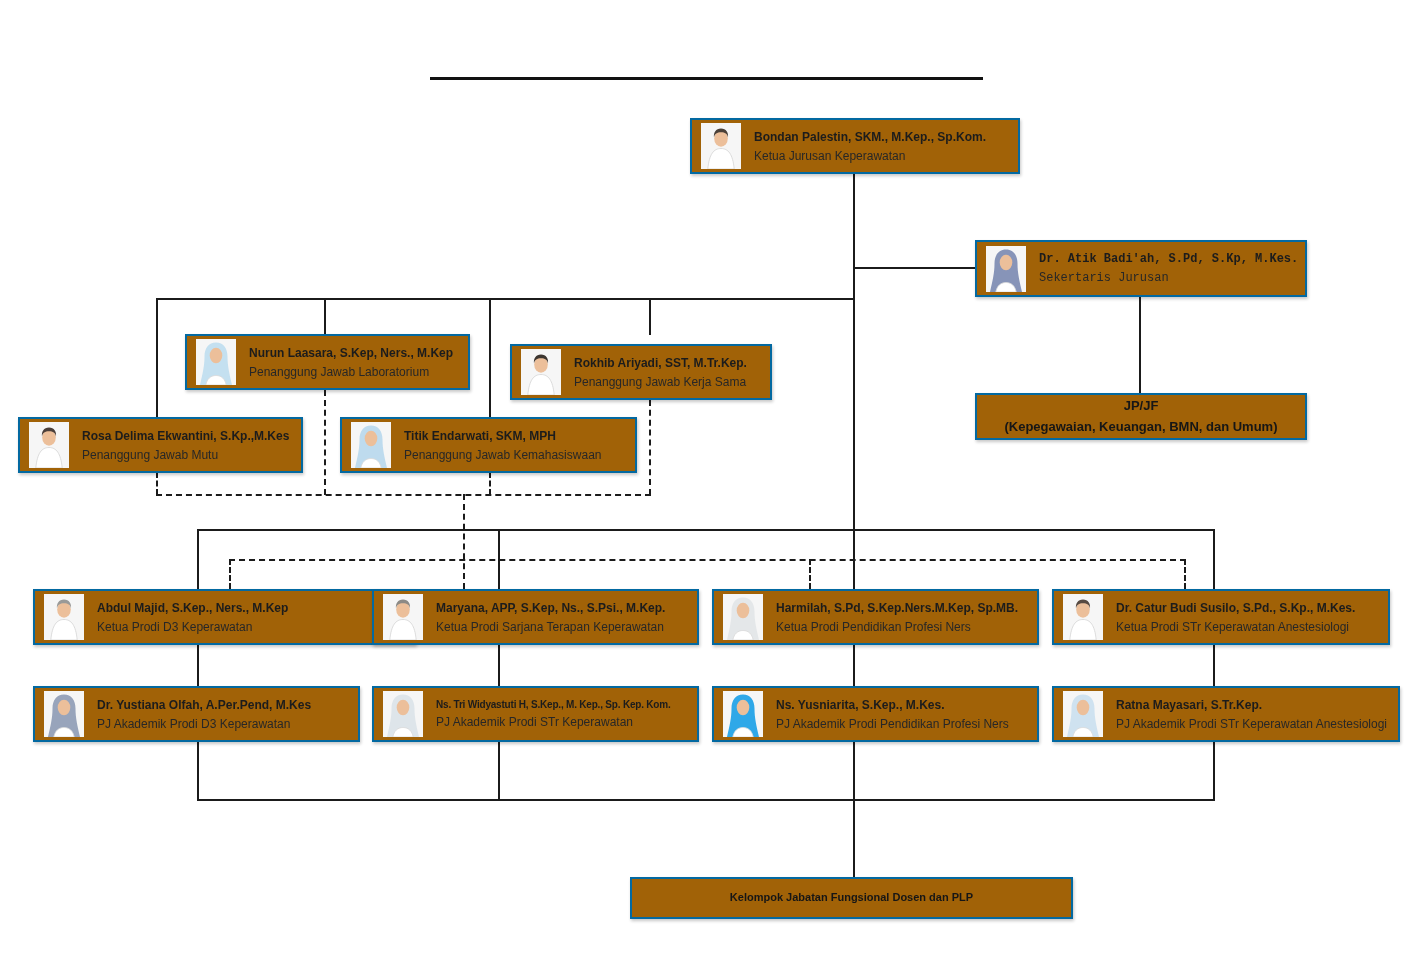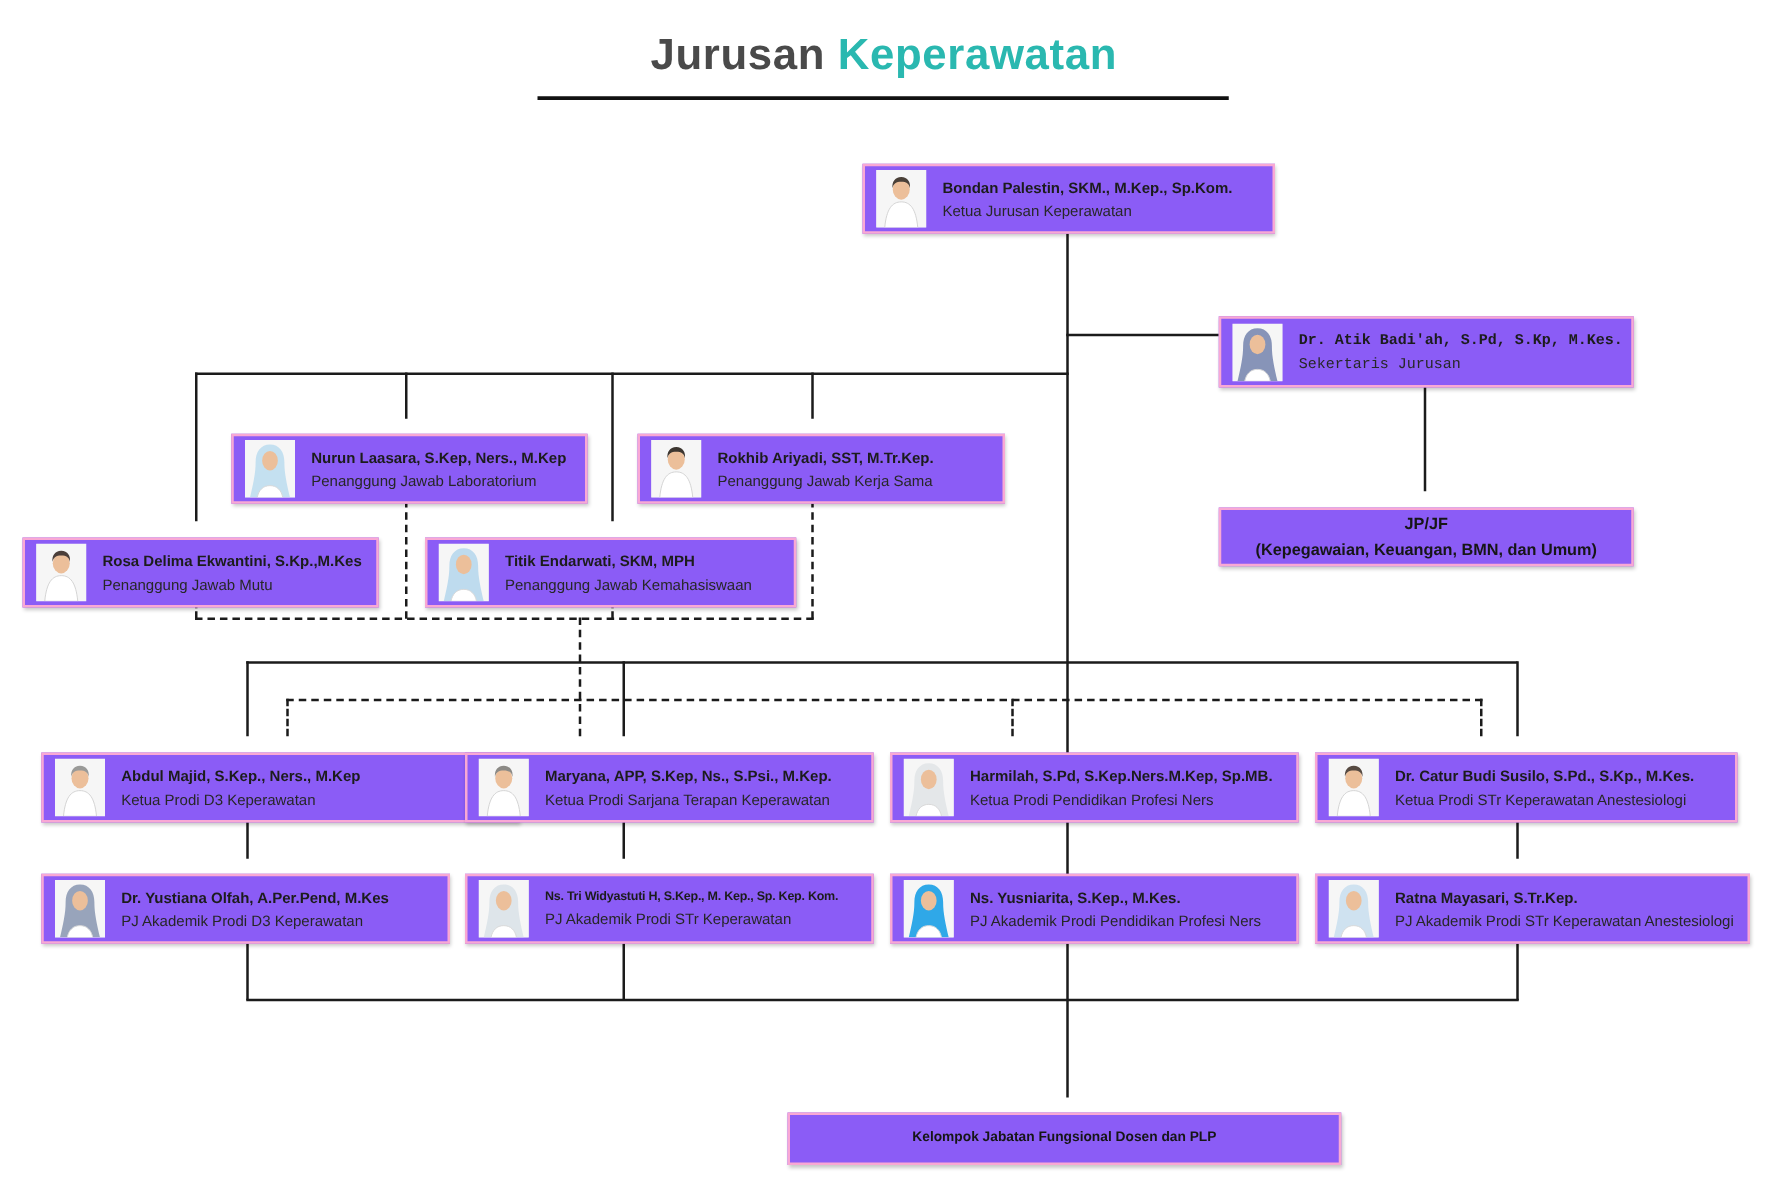--- a/index.html
+++ b/index.html
@@ -12,37 +12,36 @@
   .title-underline{position:absolute;left:430px;top:77px;width:553px;height:3px;
          background:#111;z-index:3;}
 
   
   .hl{position:absolute;height:0;border-top:2px solid #1b1b1b;z-index:1;}
   .vl{position:absolute;width:0;border-left:2px solid #1b1b1b;z-index:1;}
   .hd{border-top-style:dashed;}
   .vd{border-left-style:dashed;}
 
   
-  .box{position:absolute;background:#8b5cf6;border:2px solid #f9a8d4;box-sizing:border-box;
-       box-shadow:1px 2px 3px rgba(0,0,0,.22);z-index:2;margin-top:13px;}
+  .box{position:absolute;background:#a16207;border:2px solid #0369a1;box-sizing:border-box;
+       box-shadow:1px 2px 3px rgba(0,0,0,.22);z-index:2;}
   .person{height:56px;display:flex;align-items:center;gap:13px;padding:0 6px 0 9px;}
   .photo{width:40px;height:46px;flex:0 0 40px;background:#f6f6f6;overflow:hidden;}
   .pt{display:block;min-width:0;}
   .nm{display:block;font-weight:bold;font-size:12px;color:#1c1c1c;white-space:nowrap;margin-bottom:5px;}
   .nm.xs{font-size:10px;letter-spacing:-.2px;}
   .rl{display:block;font-size:12px;color:#272727;white-space:nowrap;}
   .label-box{display:flex;flex-direction:column;align-items:center;justify-content:center;
        font-weight:bold;font-size:13px;color:#161616;text-align:center;line-height:1.55;}
 </style>
 </head>
 <body>
 
 <div class="stage">
 
-  <div class="title"><span style="color: rgb(74, 74, 74);">Jurusan</span>&nbsp;<span style="color: rgb(42, 184, 176);">Keperawatan</span></div>
   <div class="title-underline"></div>
 
   <div class="vl" style="left:853px;top:172px;height:706px;"></div>
   <div class="hl" style="left:853px;top:267px;width:122px;"></div>
   <div class="vl" style="left:1139px;top:297px;height:96px;"></div>
   <div class="hl" style="left:156px;top:298px;width:699px;"></div>
   <div class="vl" style="left:324px;top:298px;height:37px;"></div>
   <div class="vl" style="left:649px;top:298px;height:37px;"></div>
   <div class="vl" style="left:156px;top:298px;height:119px;"></div>
   <div class="vl" style="left:489px;top:298px;height:119px;"></div>
@@ -106,21 +105,21 @@
           <path d="M20 3.5C12.5 3.5 8.5 9.5 8.5 17.5 8.5 27 6.5 35 4 46L36 46C33.5 35 31.5 27 31.5 17.5 31.5 9.5 27.5 3.5 20 3.5Z" fill="#c4e0f0"></path>
           <ellipse cx="20" cy="16.5" rx="6.3" ry="7.8" fill="#ecbf9a"></ellipse>
           <path d="M20 36.5C14.5 36.5 11 40 9.8 46L30.2 46C29 40 25.5 36.5 20 36.5Z" fill="#ffffff" stroke="#d9d9d9" stroke-width="0.8"></path>
         </svg></span>
     <span class="pt">
         <span class="nm">Nurun Laasara, S.Kep, Ners., M.Kep</span>
         <span class="rl">Penanggung Jawab Laboratorium</span>
       </span>
   </div>
 
-  <div class="box person" style="left:510px;top:334px;width:294px;">
+  <div class="box person" style="left:510px;top:344px;width:262px;">
     <span class="photo"><svg viewBox="0 0 40 46" width="40" height="46">
           <rect width="40" height="46" fill="#f6f6f6"></rect>
           <ellipse cx="20" cy="15.5" rx="6.8" ry="8.2" fill="#ecbf9a"></ellipse>
           <path d="M20 5.5C14.8 5.5 12.4 9.8 13 14.5 13.6 10.8 16 9.3 20 9.3 24 9.3 26.4 10.8 27 14.5 27.6 9.8 25.2 5.5 20 5.5Z" fill="#3d3630"></path>
           <path d="M20 25.5C12.8 25.5 8.2 31 6.8 46L33.2 46C31.8 31 27.2 25.5 20 25.5Z" fill="#ffffff" stroke="#d4d4d4" stroke-width="0.8"></path>
         </svg></span>
     <span class="pt">
         <span class="nm">Rokhib Ariyadi, SST, M.Tr.Kep.</span>
         <span class="rl">Penanggung Jawab Kerja Sama</span>
       </span>

